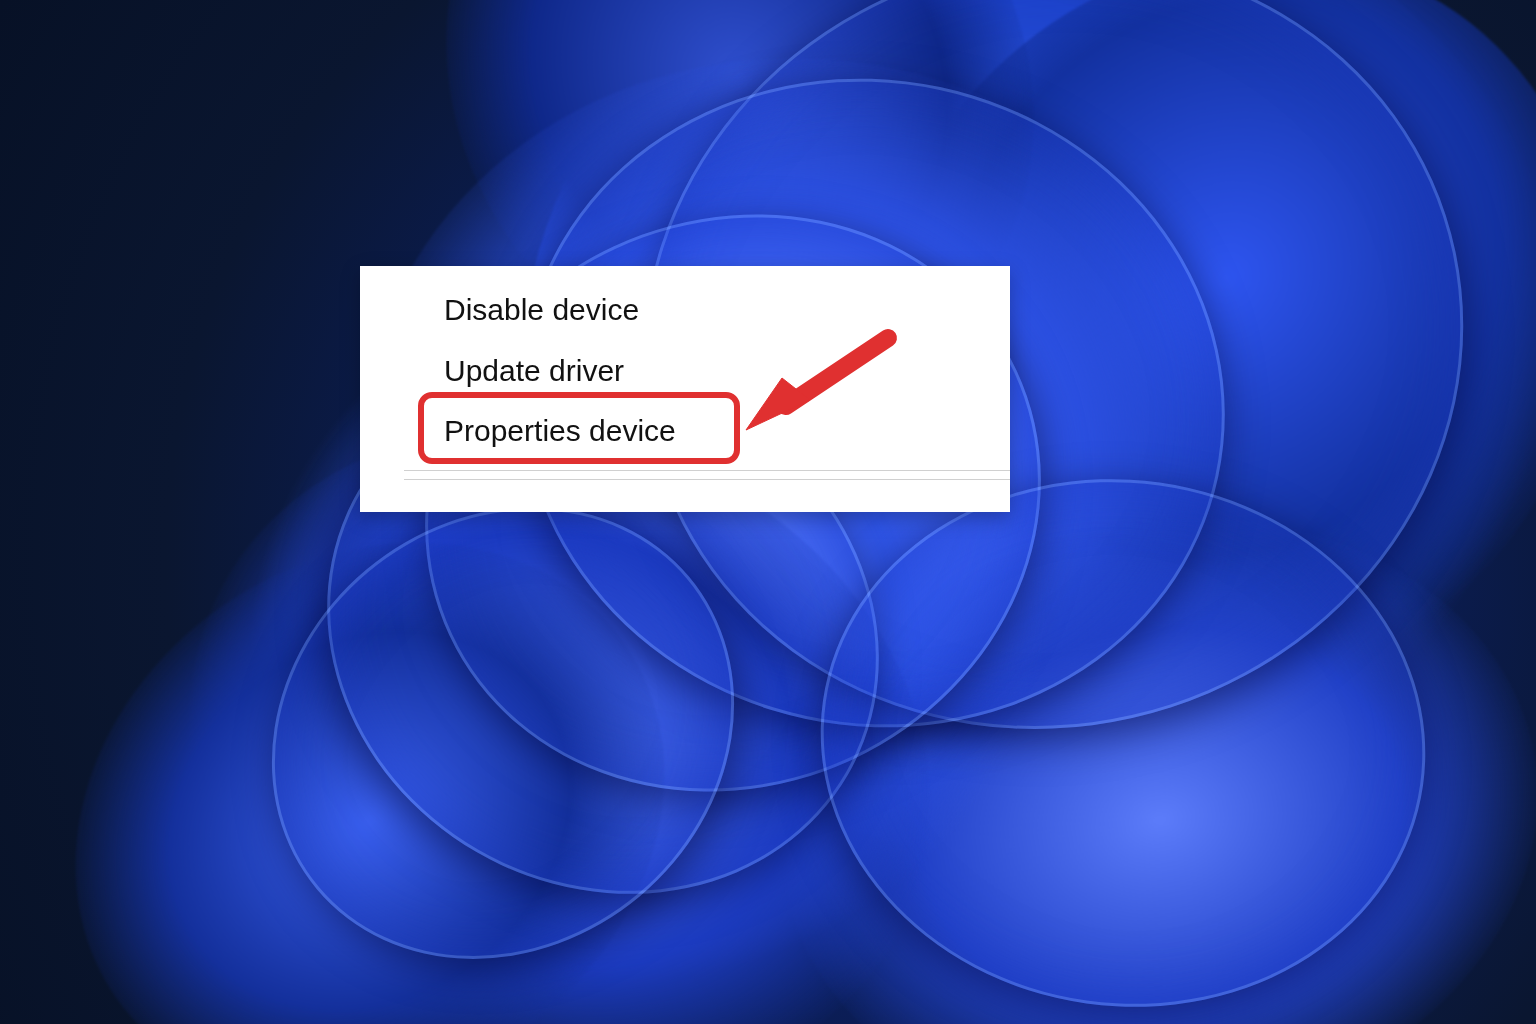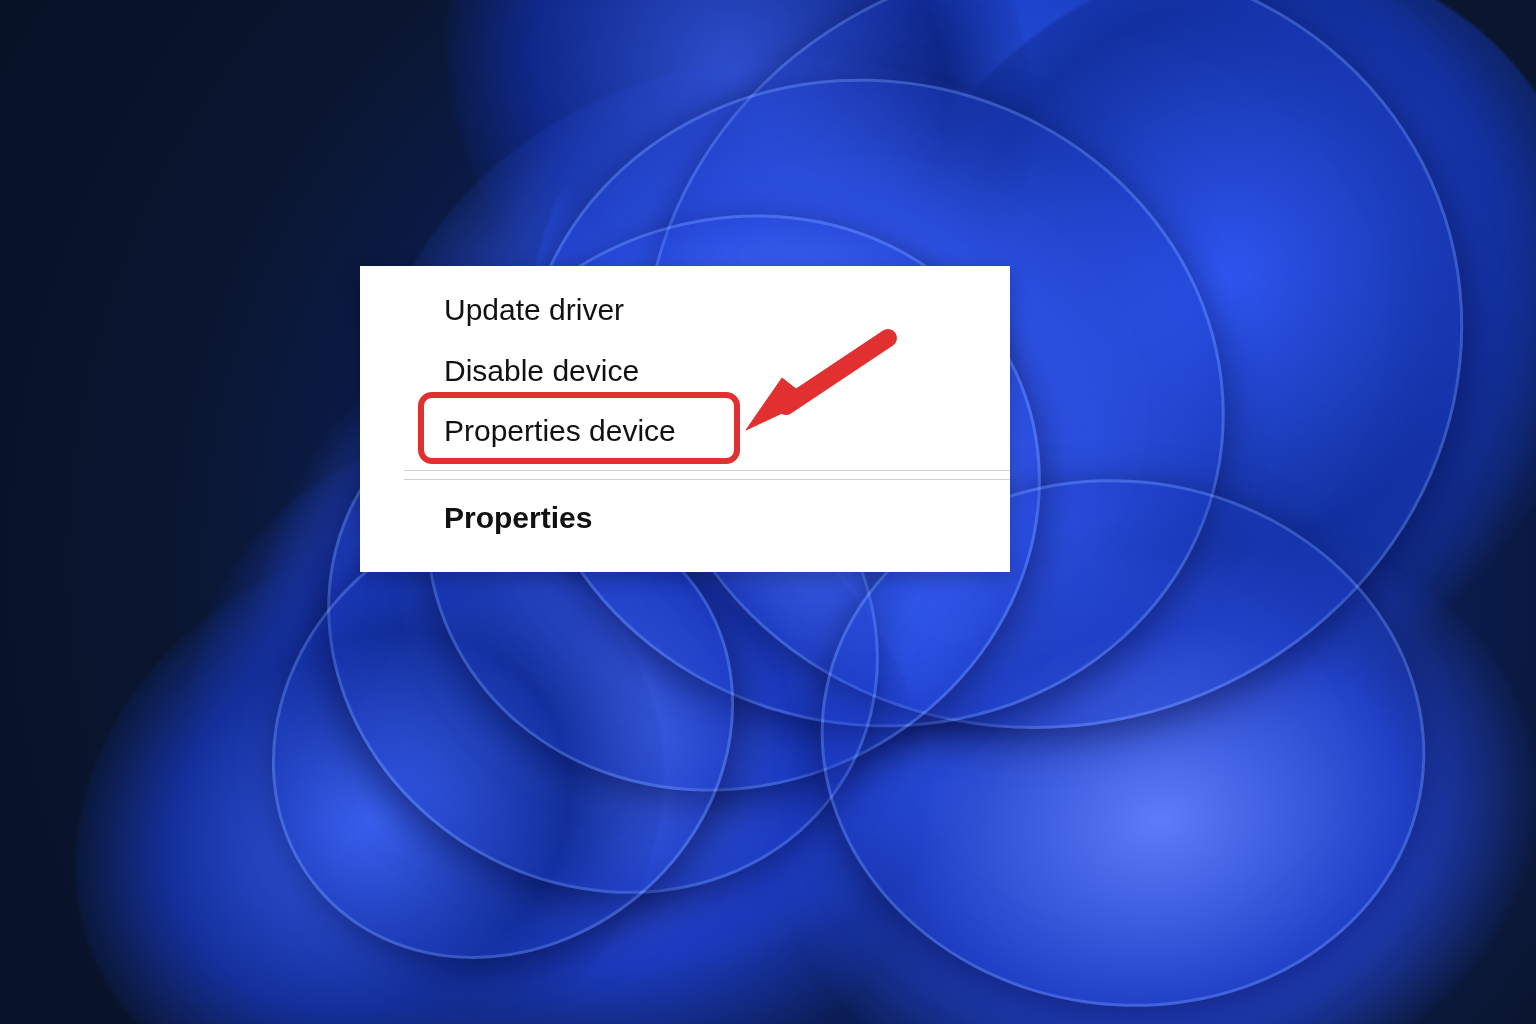--- a/index.html
+++ b/index.html
@@ -93,26 +93,25 @@
   <div class="petal p4"></div>
   <div class="petal p6"></div>
   <div class="ribbon r1"></div>
   <div class="ribbon r2"></div>
   <div class="ribbon r3"></div>
   <div class="ribbon r4"></div>
   <div class="ribbon r5"></div>
   <div class="ribbon r6"></div>
 
   <div class="context-menu">
+    <div class="menu-item">Disable device</div>
     <div class="menu-item">Update driver</div>
-    <div class="menu-item">Disable device</div>
     <div class="menu-item">Properties device</div>
     <div class="sep"></div>
     <div class="sep"></div>
-    <div class="menu-item bold">Properties</div>
   </div>
 
   <div class="highlight-box" style="left:418px; top:392px; width:310px; height:60px;"></div>
 
   <svg class="arrow-svg" style="left:738px; top:320px;" width="170" height="120" viewBox="0 0 170 120">
     <g fill="#e03030" stroke="#e03030">
 
       <line x1="150" y1="18" x2="48" y2="86" stroke-width="18" stroke-linecap="round"></line>
 
       <polygon points="8,110 72,80 44,58"></polygon>

